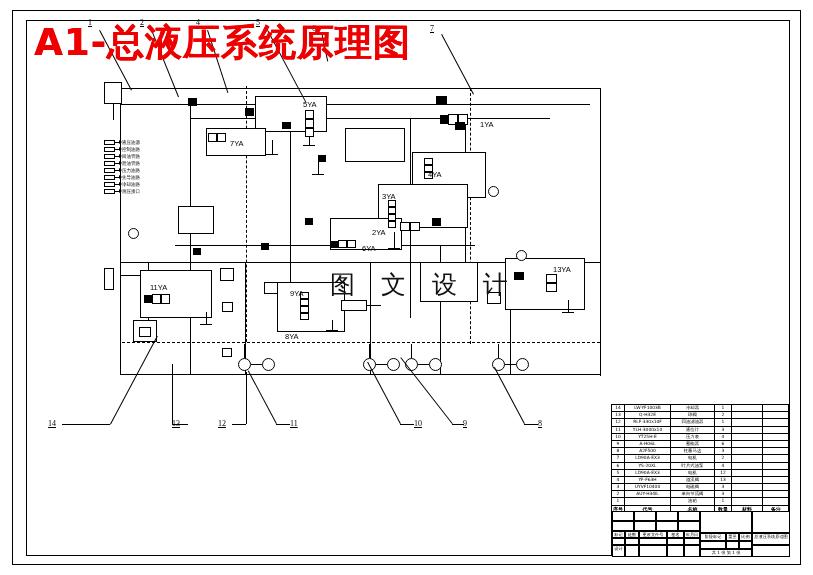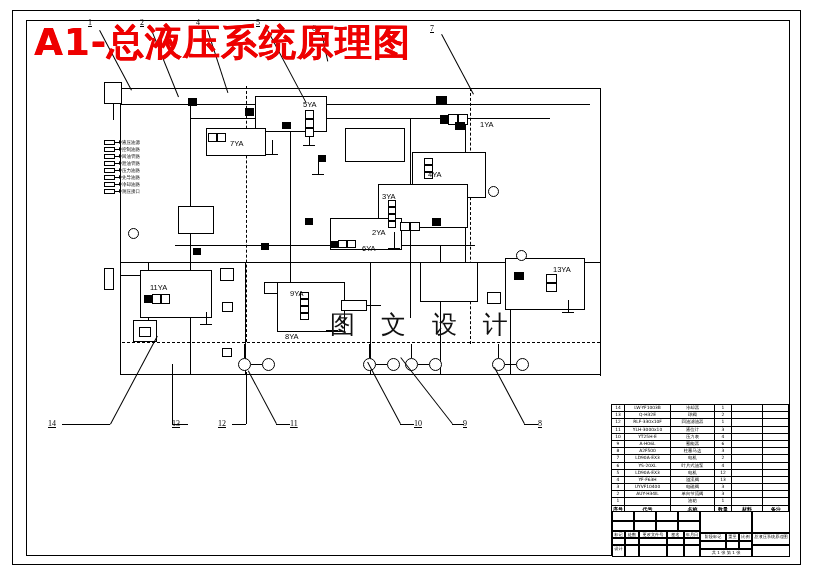--- a/index.html
+++ b/index.html
@@ -15,21 +15,21 @@
 
   
   .main-title{position:absolute;left:34px;top:18px;color:#ee0000;
               font-family:"DejaVu Sans",sans-serif;font-weight:bold;
               font-size:37px;letter-spacing:1px;white-space:nowrap;z-index:40;
               text-shadow:0.5px 0 0 #ee0000;}
 
   
   .watermark{position:absolute;left:330px;top:268px;font-size:25px;
              font-family:"DejaVu Serif",serif;color:#111;letter-spacing:9px;
-             z-index:30;white-space:nowrap;margin-top:40px;}
+             z-index:30;white-space:nowrap;}
 
   
   .ln{position:absolute;background:#000;}
   .h{height:1px;}
   .v{width:1px;}
   .bx{position:absolute;border:1px solid #000;box-sizing:border-box;background:#fff;}
   .bxf{position:absolute;background:#000;}
   .dashdot{position:absolute;height:0;
            border-top:1px dashed #000;}
   .cir{position:absolute;border:1px solid #000;border-radius:50%;box-sizing:border-box;background:#fff;}

